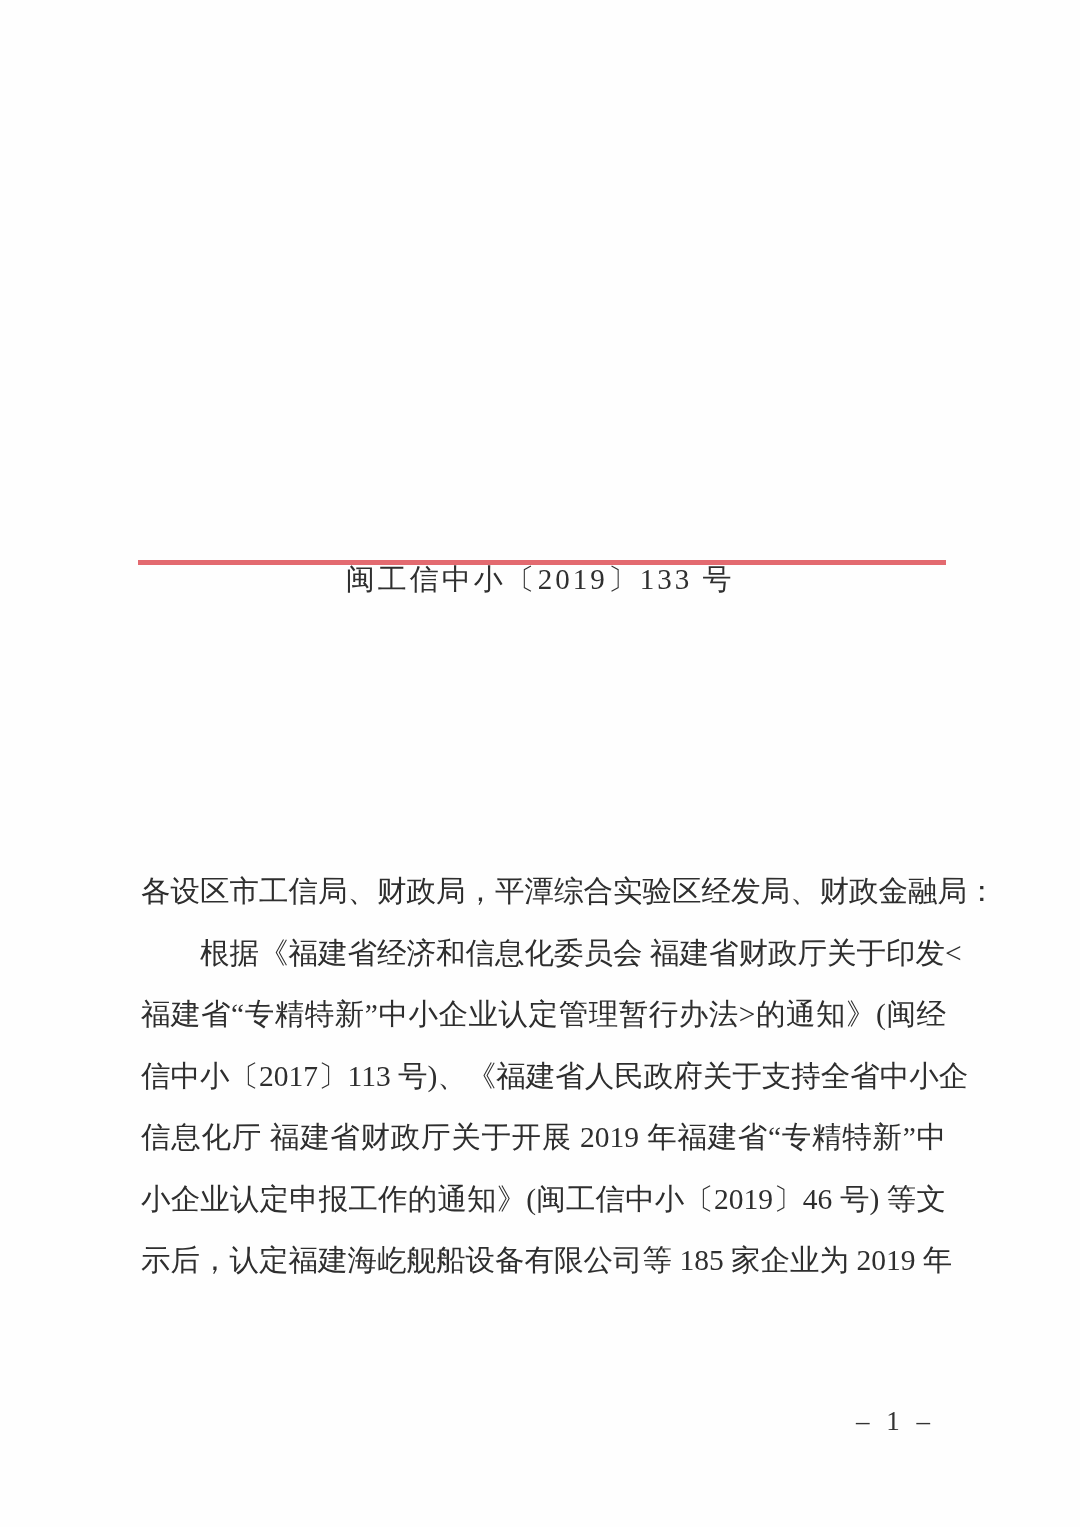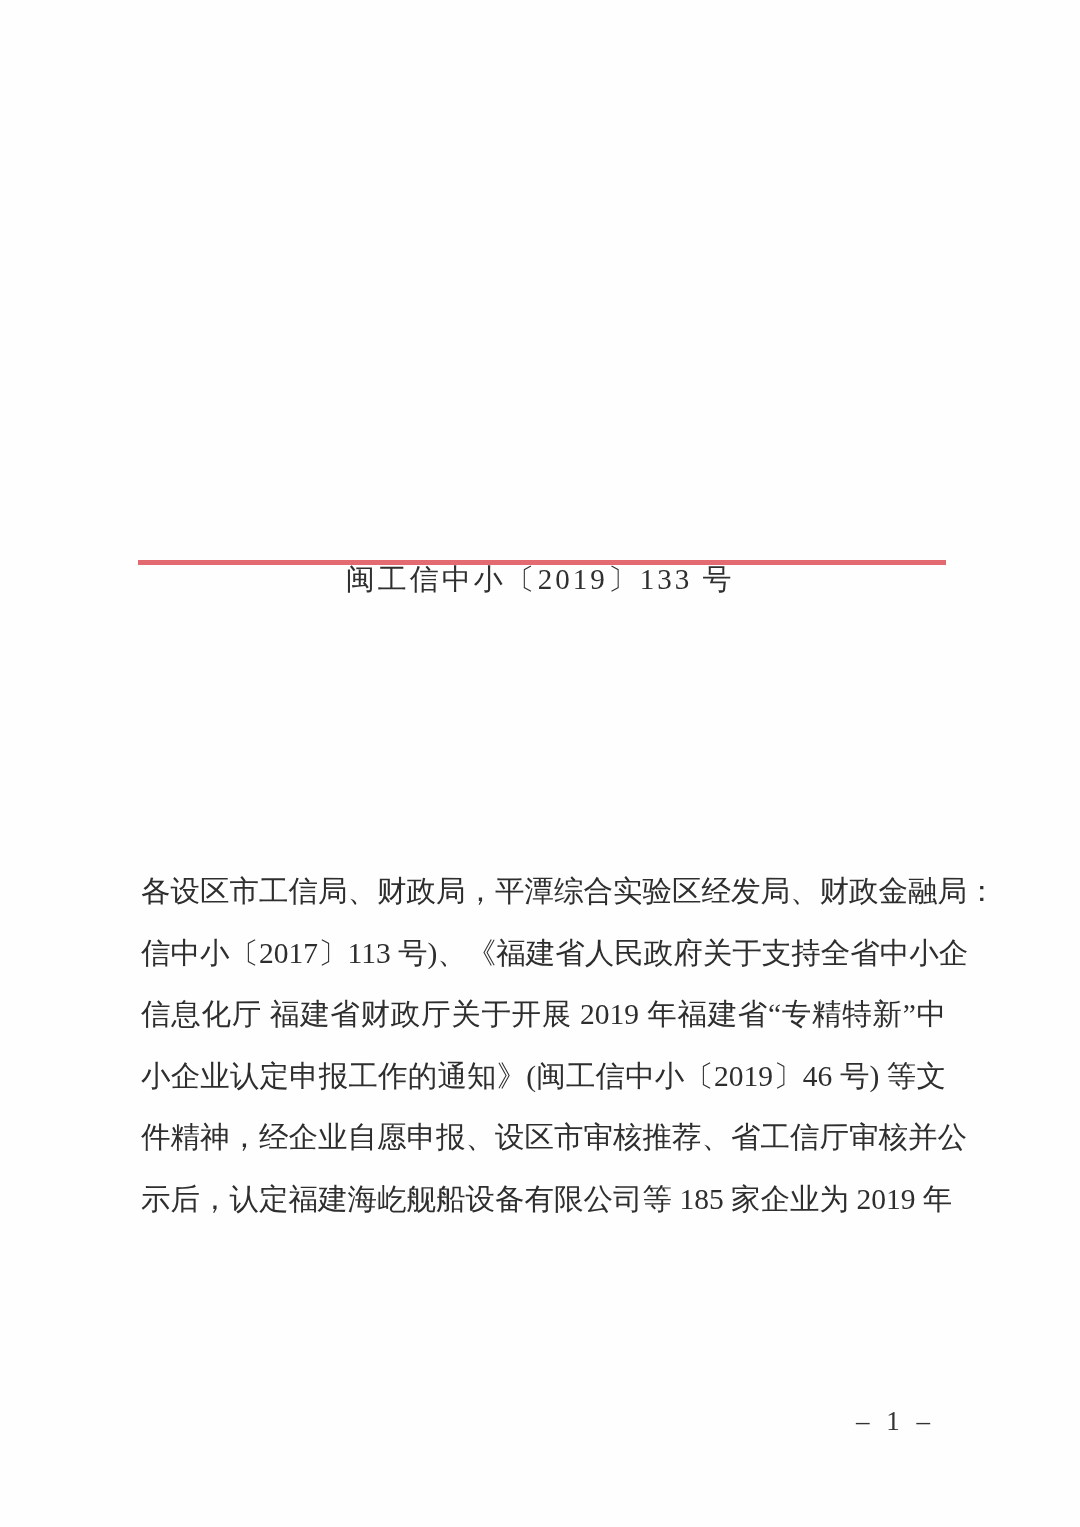--- a/index.html
+++ b/index.html
@@ -126,22 +126,23 @@
 <div class="paper">
 
 
   <div class="doc-number">闽工信中小〔2019〕133 号</div>
 
   <div class="red-rule"></div>
 
 
   <div class="body-block">
     <div class="body-line">各设区市工信局、财政局，平潭综合实验区经发局、财政金融局：</div>
+    <div class="body-line indent">根据《福建省经济和信息化委员会  福建省财政厅关于印发&lt;</div>
+    <div class="body-line">福建省“专精特新”中小企业认定管理暂行办法&gt;的通知》(闽经</div>
     <div class="body-line">信中小〔2017〕113 号)、《福建省人民政府关于支持全省中小企</div>
     <div class="body-line">信息化厅  福建省财政厅关于开展 2019 年福建省“专精特新”中</div>
     <div class="body-line">小企业认定申报工作的通知》(闽工信中小〔2019〕46 号) 等文</div>
-    <div class="body-line">件精神，经企业自愿申报、设区市审核推荐、省工信厅审核并公</div>
     <div class="body-line">示后，认定福建海屹舰船设备有限公司等 185 家企业为 2019 年</div>
   </div>
 
   <div class="page-number">– 1 –</div>
 
 </div>
 
 </body></html>

